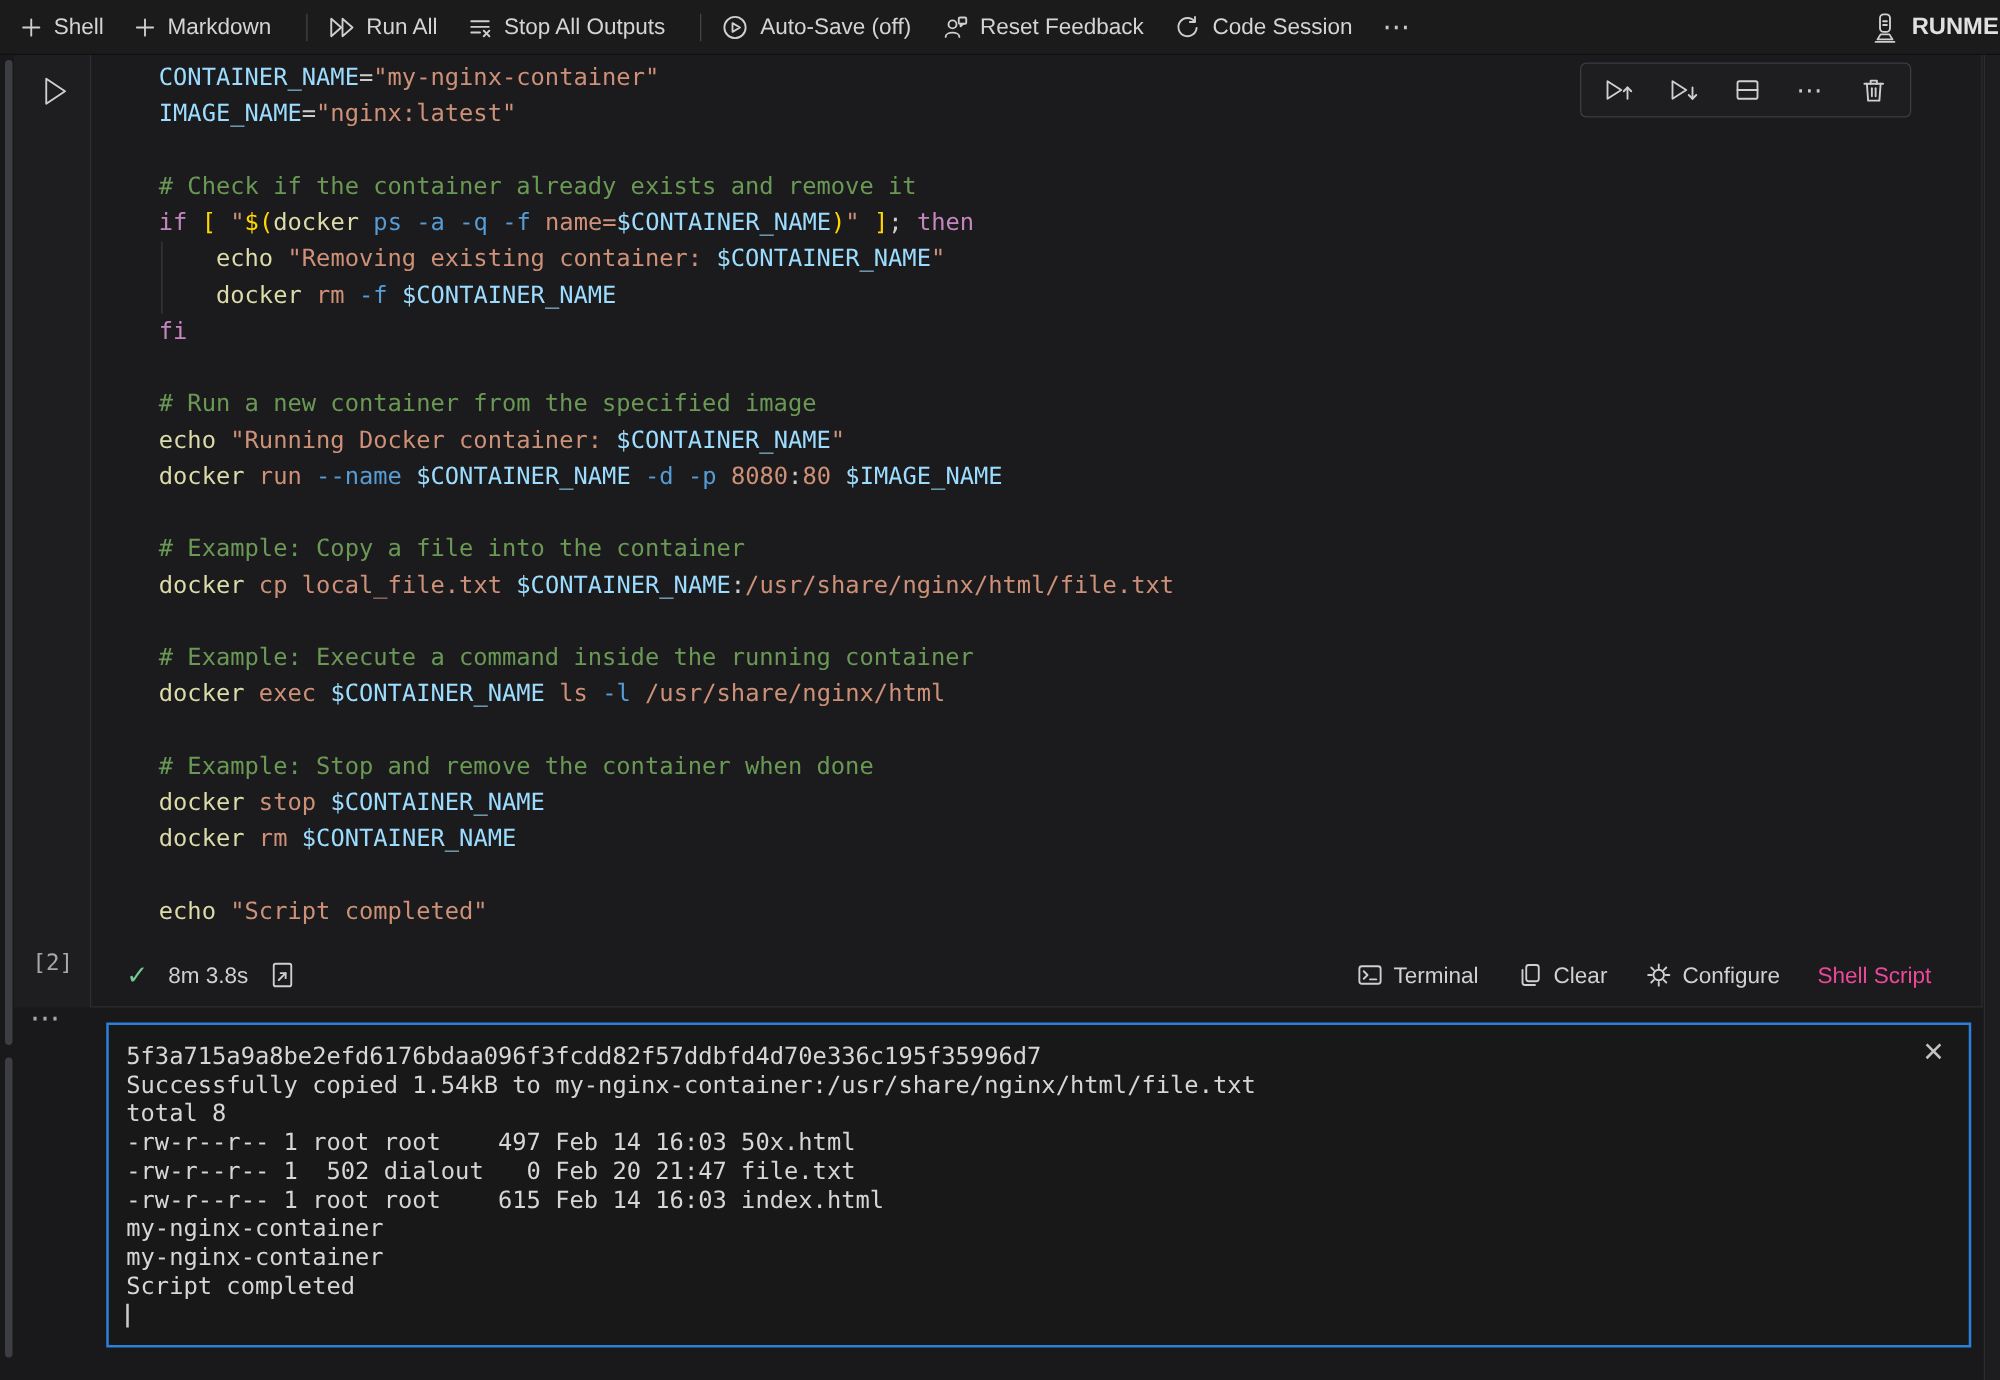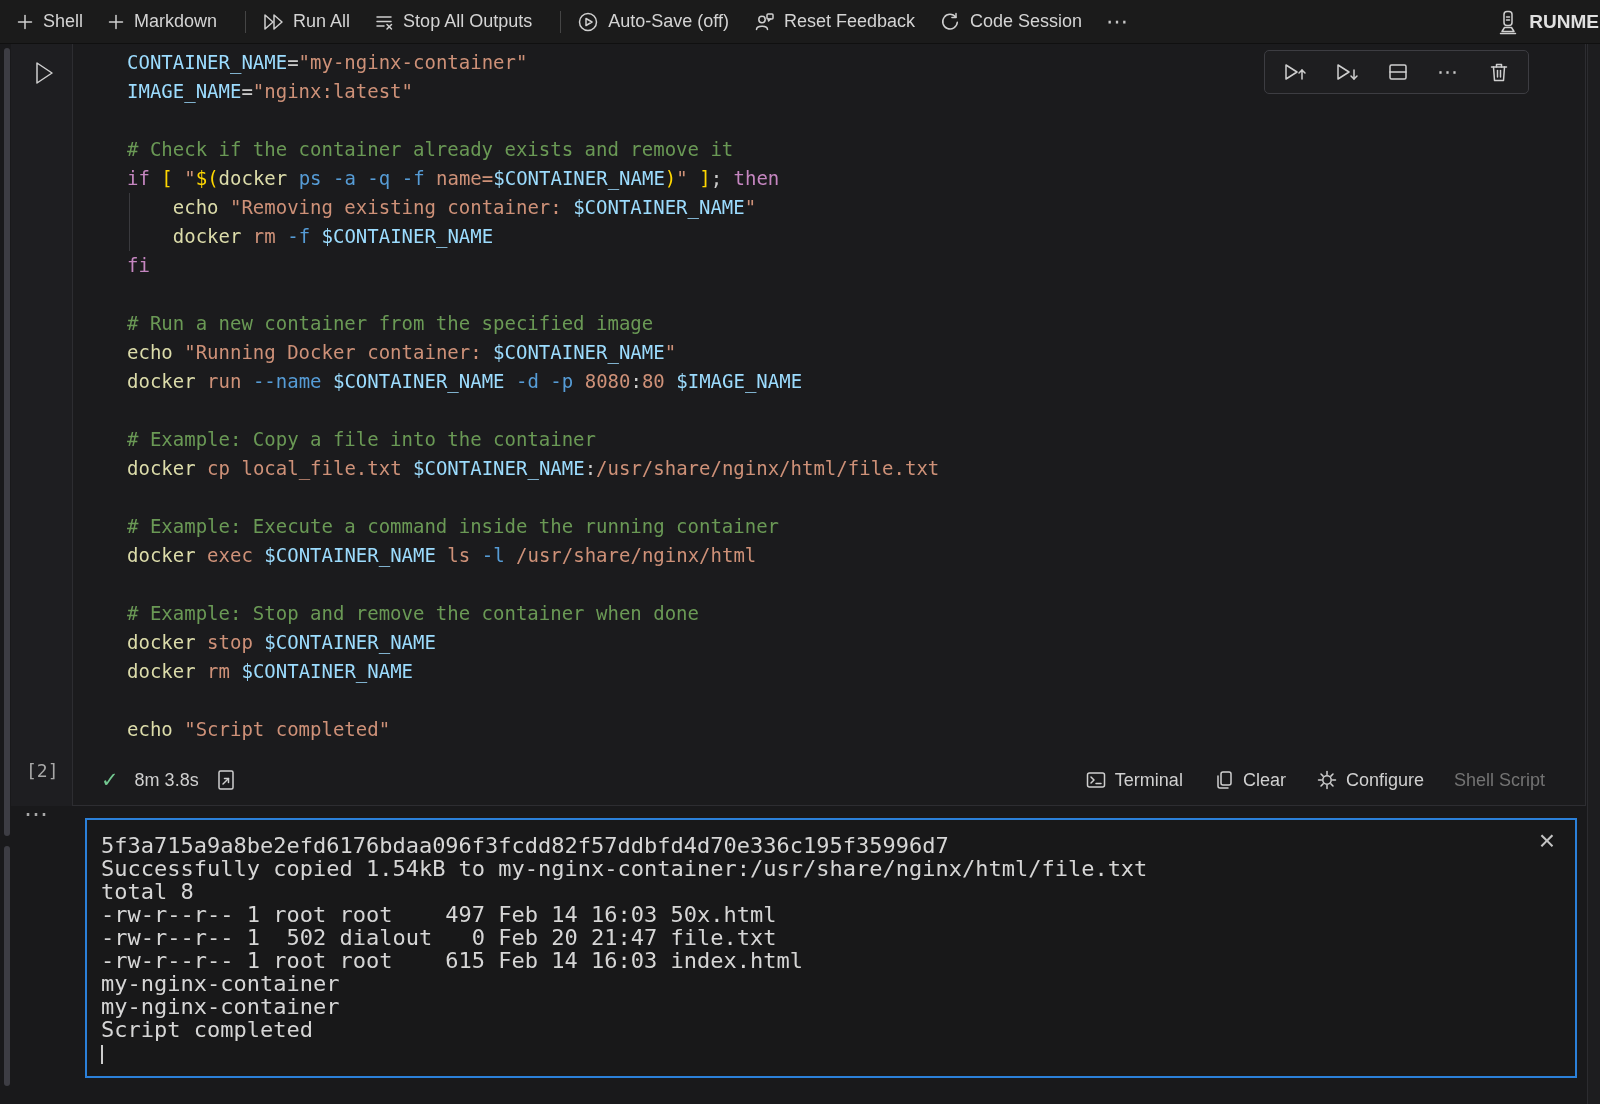--- a/index.html
+++ b/index.html
@@ -50,27 +50,27 @@
   .ct-more { color:#c8c8c8; font-size:21px; letter-spacing:2px; cursor:pointer; }
 
   
   .statusbar { position:absolute; left:0; right:0; bottom:0; height:50px;
                display:flex; align-items:center; padding:0 40px 0 28px;
                color:#d0d0d0; font-size:18px; }
   .st-check { color:#73c991; font-size:21px; margin-right:16px; }
   .st-dur   { margin-right:16px; }
   .st-right { margin-left:auto; display:flex; align-items:center; gap:30px; }
   .st-act   { display:flex; align-items:flex-end; gap:8px; cursor:pointer; }
-  .st-lang  { color:#737373; }
+  .st-lang  { color:#ec4899; }
 
   
   .output-box { position:absolute; left:85px; top:774px; width:1492px; height:260px;
                 background:#181819; border:2px solid #2b80d9; }
   .out-text { position:absolute; left:14px; top:14px; right:60px;
-              font-family:"DejaVu Sans Mono", monospace; font-size:22px;
+              font-family:"DejaVu Sans Mono", monospace; font-size:19px;
               line-height:23px; color:#d6d6d6; white-space:pre; }
   .out-line { height:23px; }
   .cursor { display:inline-block; width:2px; height:19px; background:#cccccc;
             vertical-align:middle; }
   .out-close { position:absolute; top:4px; right:20px; font-size:28px;
                color:#c4c4c4; cursor:pointer; line-height:1.2; }
 
   
   .scroll-strip { position:absolute; right:0; top:0; width:13px; height:1060px;
                   background:#1d1d1f; border-left:1px solid #2c2c30; cursor:pointer; }

